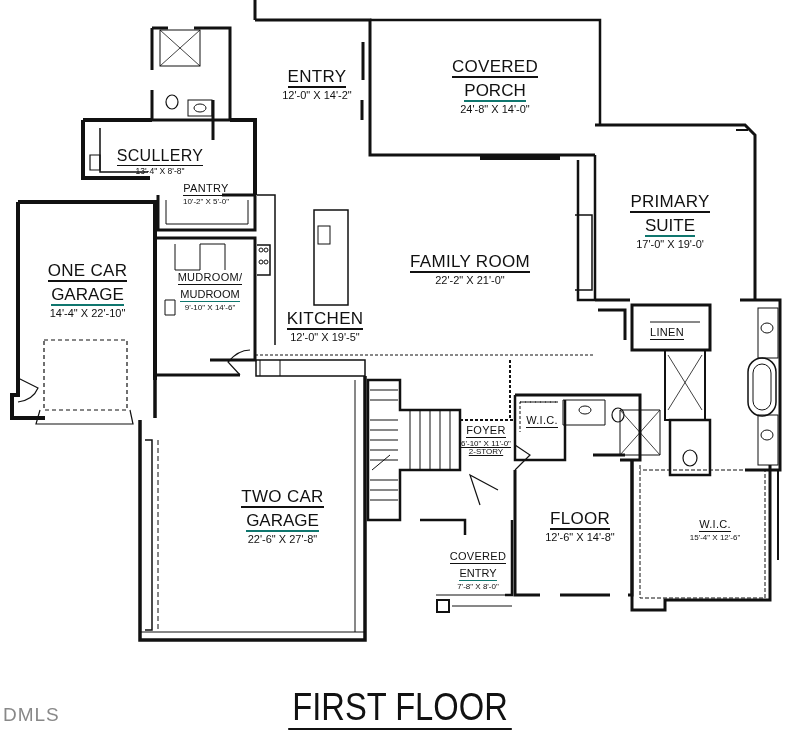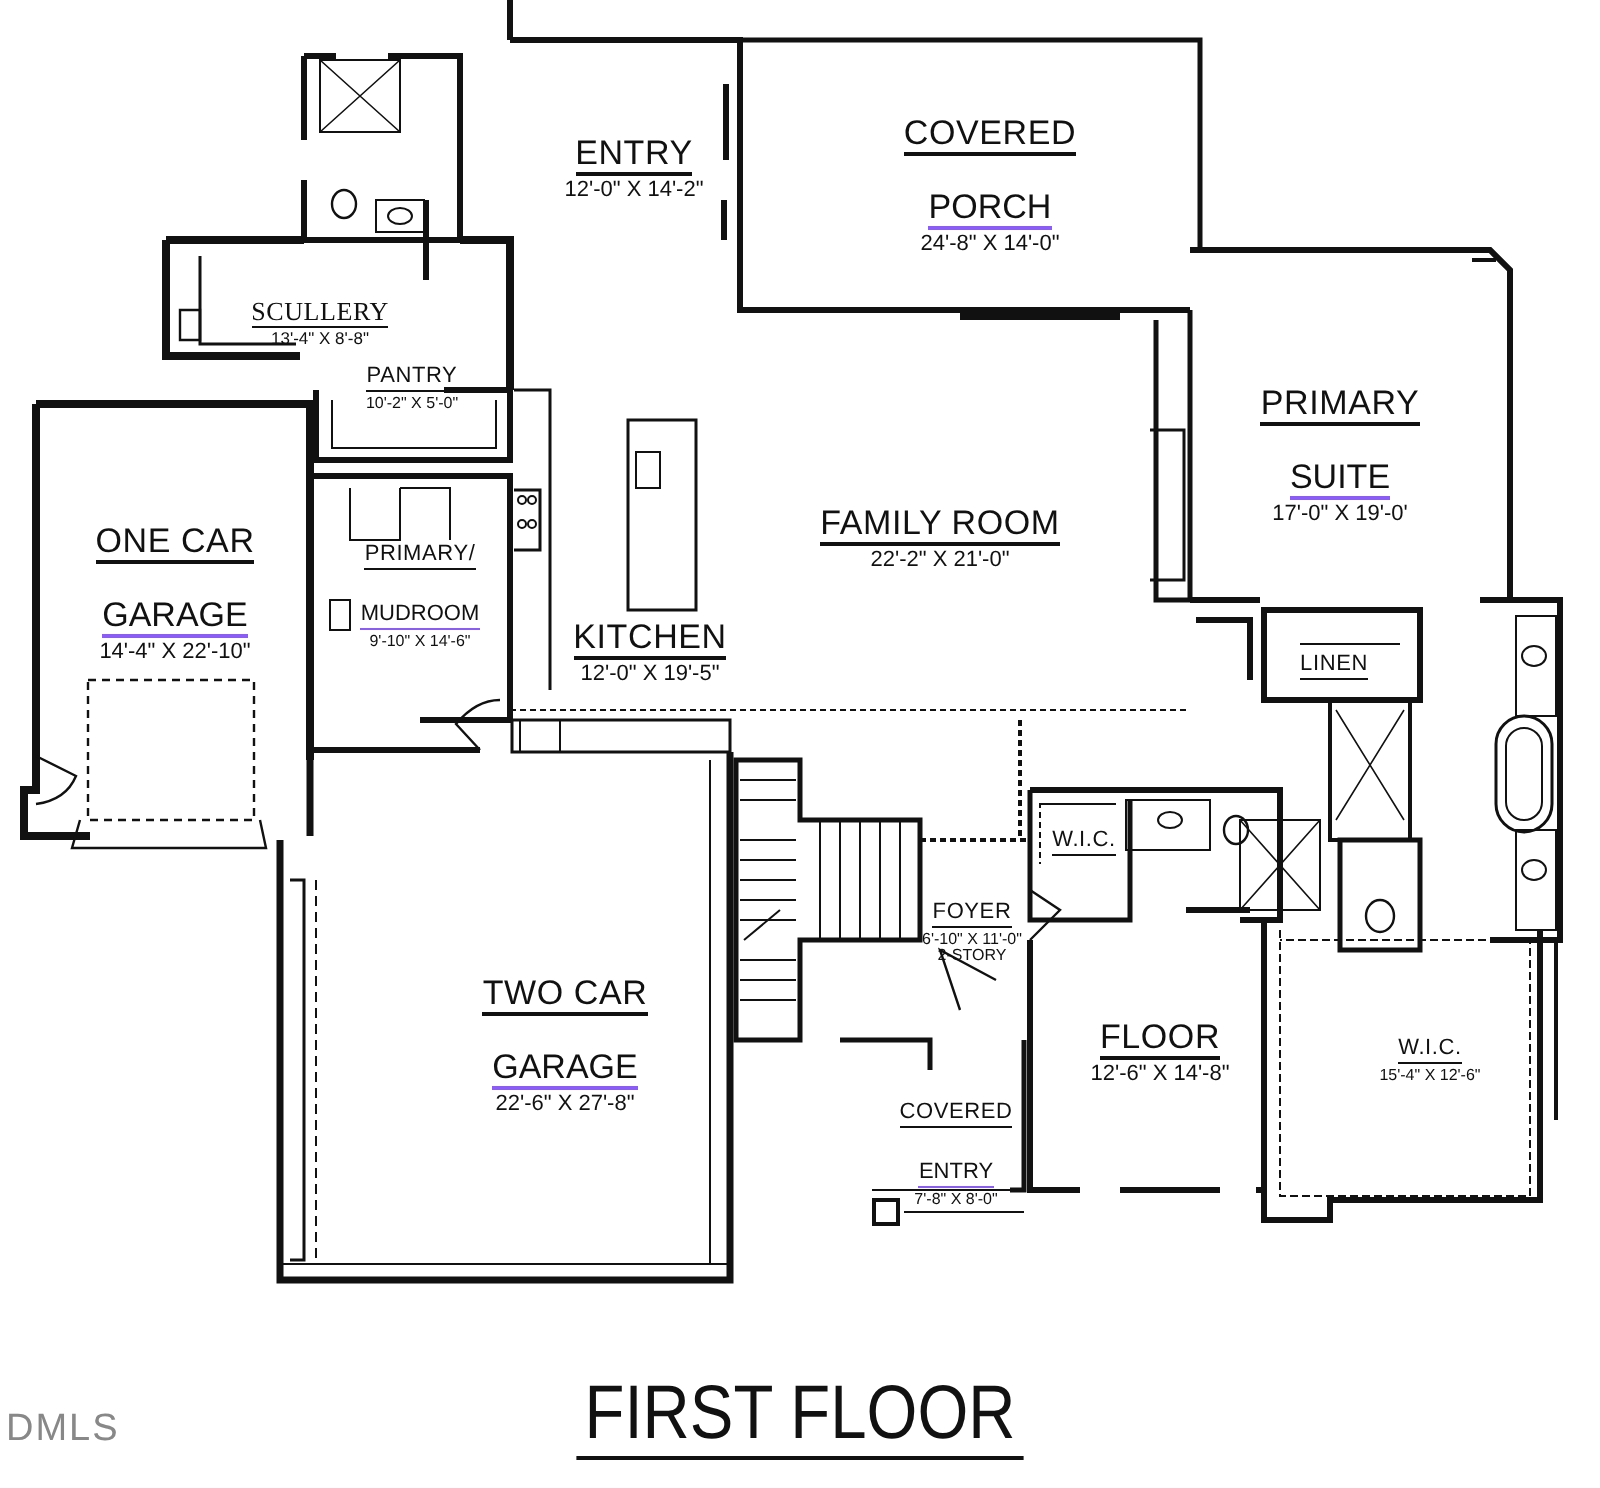--- a/index.html
+++ b/index.html
@@ -1,22 +1,22 @@
 <!DOCTYPE html>
 <html><head>
 <meta charset="utf-8">
 <style>
   html, body { margin:0; padding:0; background:#fff; }
   body { width:800px; height:744px; position:relative; overflow:hidden; font-family:"Liberation Sans", sans-serif; color:#111; }
   svg.plan { position:absolute; left:0; top:0; }
   .lbl { position:absolute; text-align:center; line-height:1; }
   .lbl .name { display:inline-block; border-bottom:2px solid #111; padding-bottom:1px; font-size:17px; letter-spacing:0.3px; }
-  .lbl .name2 { display:inline-block; border-bottom:2px solid #8b5cf6; padding-bottom:1px; font-size:17px; margin-top:17px; }
+  .lbl .name2 { display:inline-block; border-bottom:2px solid #0f766e; padding-bottom:1px; font-size:17px; margin-top:4px; }
   .lbl .dim { display:block; font-size:11px; margin-top:2px; }
-  .lbl.sm .name, .lbl.sm .name2 { font-size:13px; border-bottom-width:1.5px;font-family:Liberation Serif, serif; }
+  .lbl.sm .name, .lbl.sm .name2 { font-size:16px; border-bottom-width:1.5px; }
   .lbl.sm .dim { font-size:8.5px; margin-top:1px; }
   .lbl.xs .name, .lbl.xs .name2 { font-size:11px; border-bottom-width:1.5px; }
   .lbl.xs .dim { font-size:8px; }
   .title { position:absolute; left:270px; top:688px; width:260px; text-align:center; font-size:38px; transform:scaleX(0.86); transform-origin:center; border-bottom:2.5px solid #111; line-height:1.05; }
   .wm { position:absolute; left:3px; top:704px; font-size:19px; color:#888; letter-spacing:1px; }
 </style>
 </head>
 <body>
 
 <svg class="plan" width="800" height="744" viewBox="0 0 800 744" fill="none" stroke="#111" stroke-width="2">
@@ -184,39 +184,39 @@
   <span class="dim">22'-2" X 21'-0"</span>
 </div>
 
 <div class="lbl" style="left:30px;top:262px;width:115px;">
   <span class="name">ONE CAR</span><br>
   <span class="name2">GARAGE</span>
   <span class="dim">14'-4" X 22'-10"</span>
 </div>
 
 <div class="lbl xs" style="left:172px;top:268px;width:76px;">
-  <span class="name">PRIMARY/</span><br>
+  <span class="name">MUDROOM/</span><br>
   <span class="name2">MUDROOM</span>
   <span class="dim">9'-10" X 14'-6"</span>
 </div>
 
 <div class="lbl" style="left:275px;top:310px;width:100px;">
   <span class="name">KITCHEN</span>
   <span class="dim">12'-0" X 19'-5"</span>
 </div>
 
 <div class="lbl xs" style="left:647px;top:323px;width:40px;">
   <span class="name">LINEN</span>
 </div>
 
 <div class="lbl xs" style="left:524px;top:411px;width:36px;">
   <span class="name">W.I.C.</span>
 </div>
 
-<div class="lbl xs" style="left:448px;top:447px;width:76px;">
+<div class="lbl xs" style="left:448px;top:421px;width:76px;text-decoration:underline;">
   <span class="name">FOYER</span>
   <span class="dim">6'-10" X 11'-0"</span>
   <span class="dim" style="margin-top:0;">2-STORY</span>
 </div>
 
 <div class="lbl" style="left:225px;top:488px;width:115px;">
   <span class="name">TWO CAR</span><br>
   <span class="name2">GARAGE</span>
   <span class="dim">22'-6" X 27'-8"</span>
 </div>

